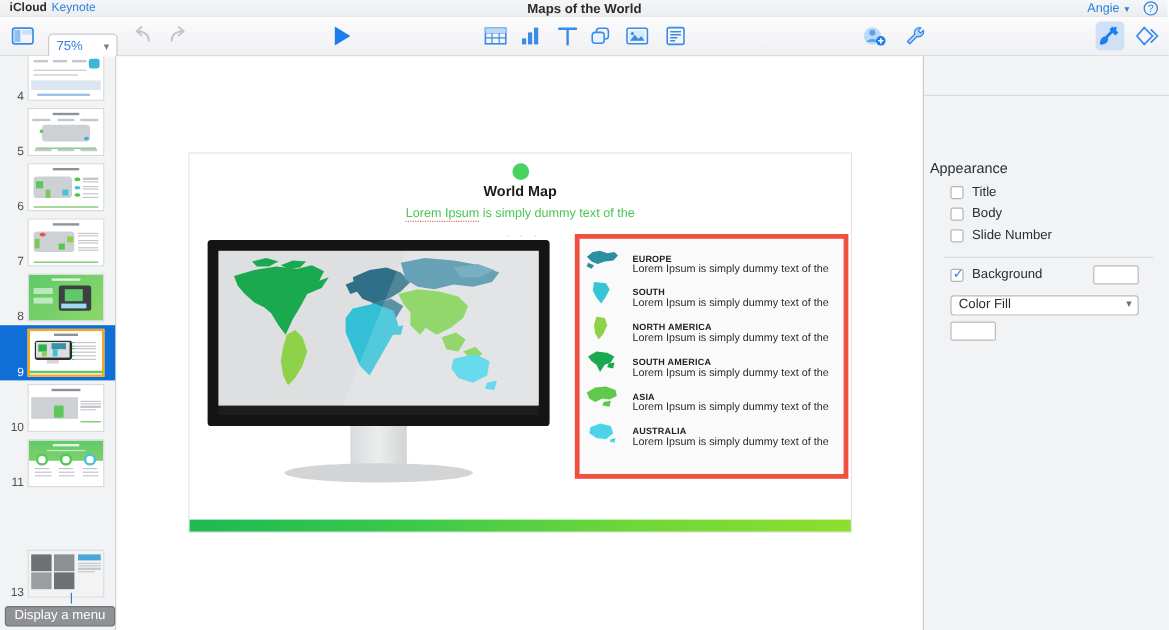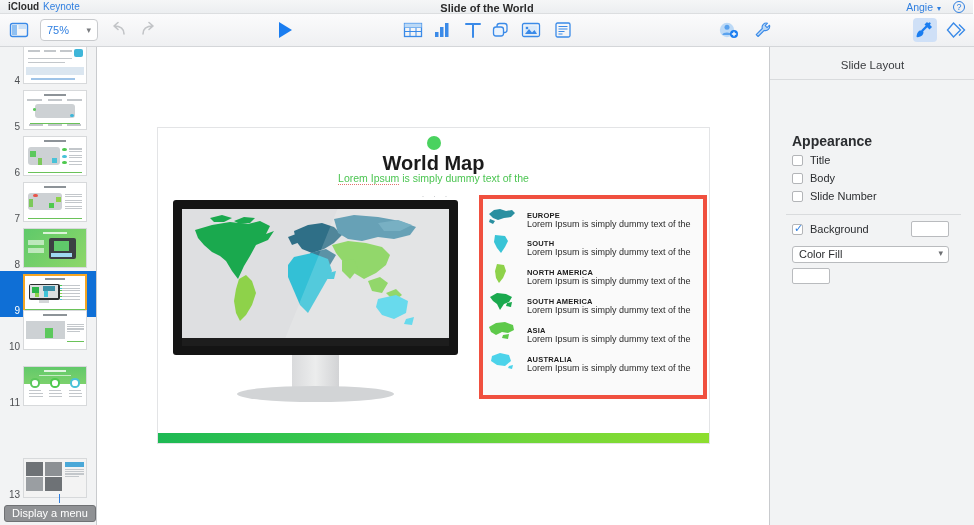--- a/index.html
+++ b/index.html
@@ -33,21 +33,21 @@
 
   
   #toolbar {
     position:absolute; top:14px; left:0; width:974px; height:33px;
     background: linear-gradient(#fbfbfc,#eff0f2);
     border-bottom: 1px solid #d4d6d9;
   }
   .tbicon { position:absolute; top:6px; cursor:default; }
   #nav-view { left:8px; width:22px; height:20px; }
   #zoomsel {
-    position:absolute; left:40px; top:5px; width:58px; height:22px;
+    position:absolute; left:40px; top:14px; width:58px; height:22px;
     background:#fff; border:1px solid #c9cbce; border-radius:4px;
     font-size:11px; color:#2f7fe0; line-height:20px; padding-left:6px;
   }
   #zoomsel .chev { position:absolute; right:6px; top:0px; font-size:9px; color:#7b7d80; }
   #undo { left:108px; width:22px; height:20px; }
   #redo { left:137px; width:22px; height:20px; }
   #playbtn { left:274px; top:5px; width:22px; height:22px; }
   #ins-table { left:402px; }
   #ins-chart { left:432px; }
   #ins-text  { left:462px; }
@@ -102,21 +102,21 @@
   #slidegreen {
     position:absolute; left:0; bottom:0; width:551px; height:10px;
     background:linear-gradient(90deg,#1db954,#3cc94b,#6fd63a,#8ede2f);
   }
   #greendot {
     position:absolute; left:50%; margin-left:-7px; top:8px;
     width:14px; height:14px; border-radius:50%; background:#4ad25f;
   }
   #slidetitle {
     position:absolute; left:0; top:24px; width:551px; text-align:center;
-    font-size:20px; font-weight:bold; color:#1b1b1b;
+    font-size:12px; font-weight:bold; color:#1b1b1b;
   }
   #slidesub {
     position:absolute; left:0; top:44px; width:551px; text-align:center;
     font-size:10.5px; color:#4cc552;
   }
   .sp { border-bottom:1px dotted #e0756f; }
   #subdots {
     position:absolute; left:50%; margin-left:-12px; top:63px;
     font-size:9px; letter-spacing:3px; color:#c9cbce;
   }
@@ -169,22 +169,22 @@
   #inspector {
     position:absolute; top:47px; left:769px; width:205px; height:478px;
     background:#f2f3f4; border-left:1px solid #c9cbce;
   }
   #insp-title {
     position:absolute; top:12px; left:0; width:205px; text-align:center;
     font-size:11.5px; color:#3a3c3f;
   }
   #insp-rule { position:absolute; top:32px; left:0; width:205px; height:1px; background:#d9dbdd; }
   #appearance {
-    position:absolute; top:86px; left:22px;
-    font-size:14px; font-weight:bold; color:#2b2d30;
+    position:absolute; top:86px; left:5px;
+    font-size:12px; font-weight:normal; color:#2b2d30;
   }
   .cbrow { position:absolute; left:22px; font-size:11px; color:#2b2d30; }
   .cbox {
     position:absolute; left:0; top:1px; width:11px; height:11px;
     background:#fff; border:1px solid #b3b5b8; border-radius:2px;
   }
   .cbox.checked { border-color:#b3b5b8; }
   .cbox.checked:after {
     content:"\2713"; position:absolute; left:1px; top:-3px;
     font-size:11px; color:#2f7fe0;
@@ -213,21 +213,21 @@
     color:#ffffff; font-size:11px; line-height:15px; padding:0 7px;
   }
   #caret { position:absolute; left:59px; top:494px; width:1px; height:9px; background:#2f7fe0; }
 </style>
 </head>
 <body>
 
 <div id="topbar">
   <span id="brand">iCloud</span>
   <span id="brandapp">Keynote</span>
-  <div id="doctitle">Slide of the World</div>
+  <div id="doctitle">Maps of the World</div>
   <div id="userbox">
     <span>Angie</span><span id="userchev">▾</span>
   </div>
   <div id="helpbtn">?</div>
 </div>
 
 <div id="toolbar">
 
   <div class="tbicon" id="nav-view">
     <svg width="22" height="20" viewBox="0 0 22 20">
@@ -439,21 +439,21 @@
       <div class="t-gr" style="left:58%;top:32%;width:3%;height:3%;background:#49c2d8"></div>
       <div class="t-gr" style="left:58%;top:40%;width:3%;height:3%;background:#4ec94e"></div>
       <div class="t-gr" style="left:58%;top:48%;width:3%;height:3%;background:#8ed24a"></div>
       <div class="t-gr" style="left:58%;top:56%;width:3%;height:3%;background:#4ec94e"></div>
       <div class="t-gr" style="left:58%;top:64%;width:3%;height:3%;background:#49c2d8"></div>
       <div class="t-greenline" style="bottom:4%;left:0;width:100%;height:5%"></div>
     </div>
     <div class="navnum">9</div>
   </div>
 
-  <div class="navrow" style="top:260px">
+  <div class="navrow" style="top:270px">
     <div class="navthumb">
       <div class="t-bg"></div>
       <div class="t-title" style="left:30%;top:8%;width:40%;height:5%;background:#8d9398"></div>
       <div class="t-map" style="left:4%;top:26%;width:62%;height:48%"></div>
       <div class="t-gr" style="left:34%;top:44%;width:12%;height:26%;background:#5cc85c"></div>
       <div class="t-txt" style="left:70%;top:34%;width:26%;height:3%"></div>
       <div class="t-txt" style="left:70%;top:40%;width:26%;height:3%"></div>
       <div class="t-txt" style="left:70%;top:46%;width:26%;height:3%"></div>
       <div class="t-txt" style="left:70%;top:52%;width:20%;height:3%"></div>
       <div class="t-greenline" style="bottom:18%;left:70%;width:26%;height:3%"></div>
@@ -600,21 +600,20 @@
         <div class="chead">AUSTRALIA</div>
         <div class="cbody">Lorem Ipsum is simply dummy text of the</div>
       </div>
     </div>
 
     <div id="slidegreen"></div>
   </div>
 </div>
 
 <div id="inspector">
-  <div id="insp-title">Slide Layout</div>
   <div id="insp-rule"></div>
 
   <div id="appearance">Appearance</div>
 
   <div class="cbrow" style="top:107px">
     <span class="cbox"></span>
     <span class="cblabel">Title</span>
   </div>
   <div class="cbrow" style="top:125px">
     <span class="cbox"></span>

